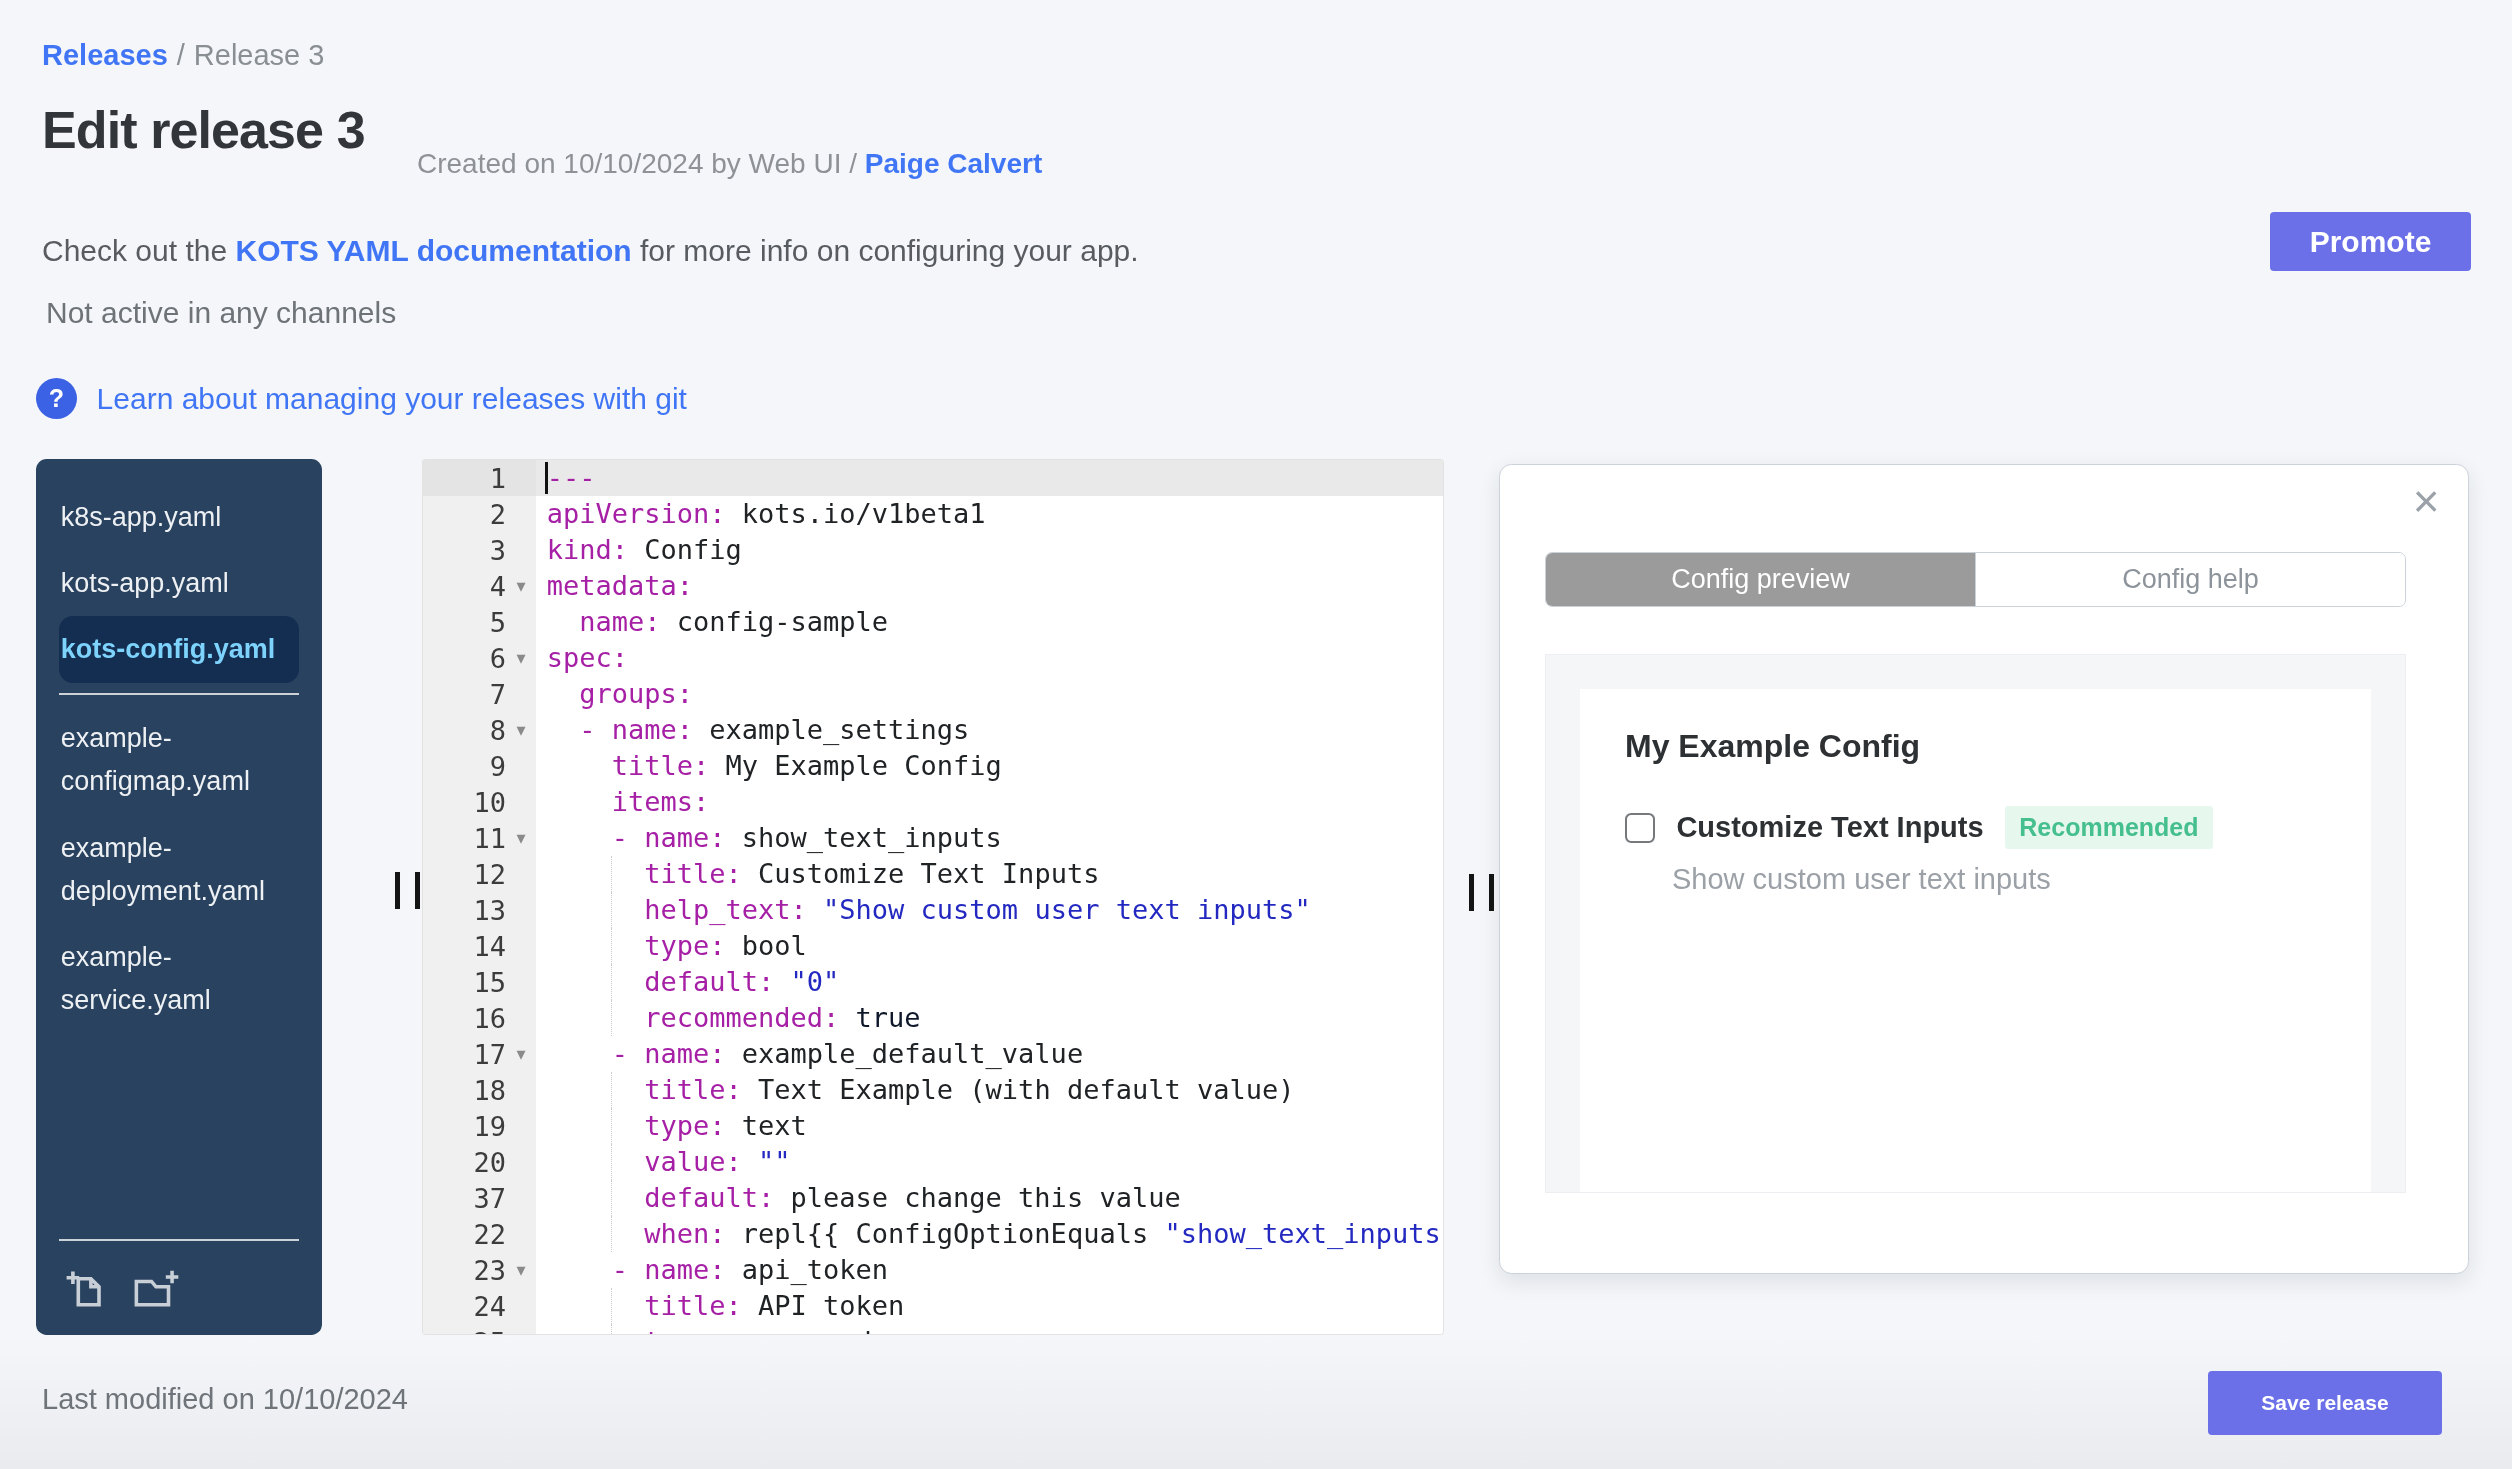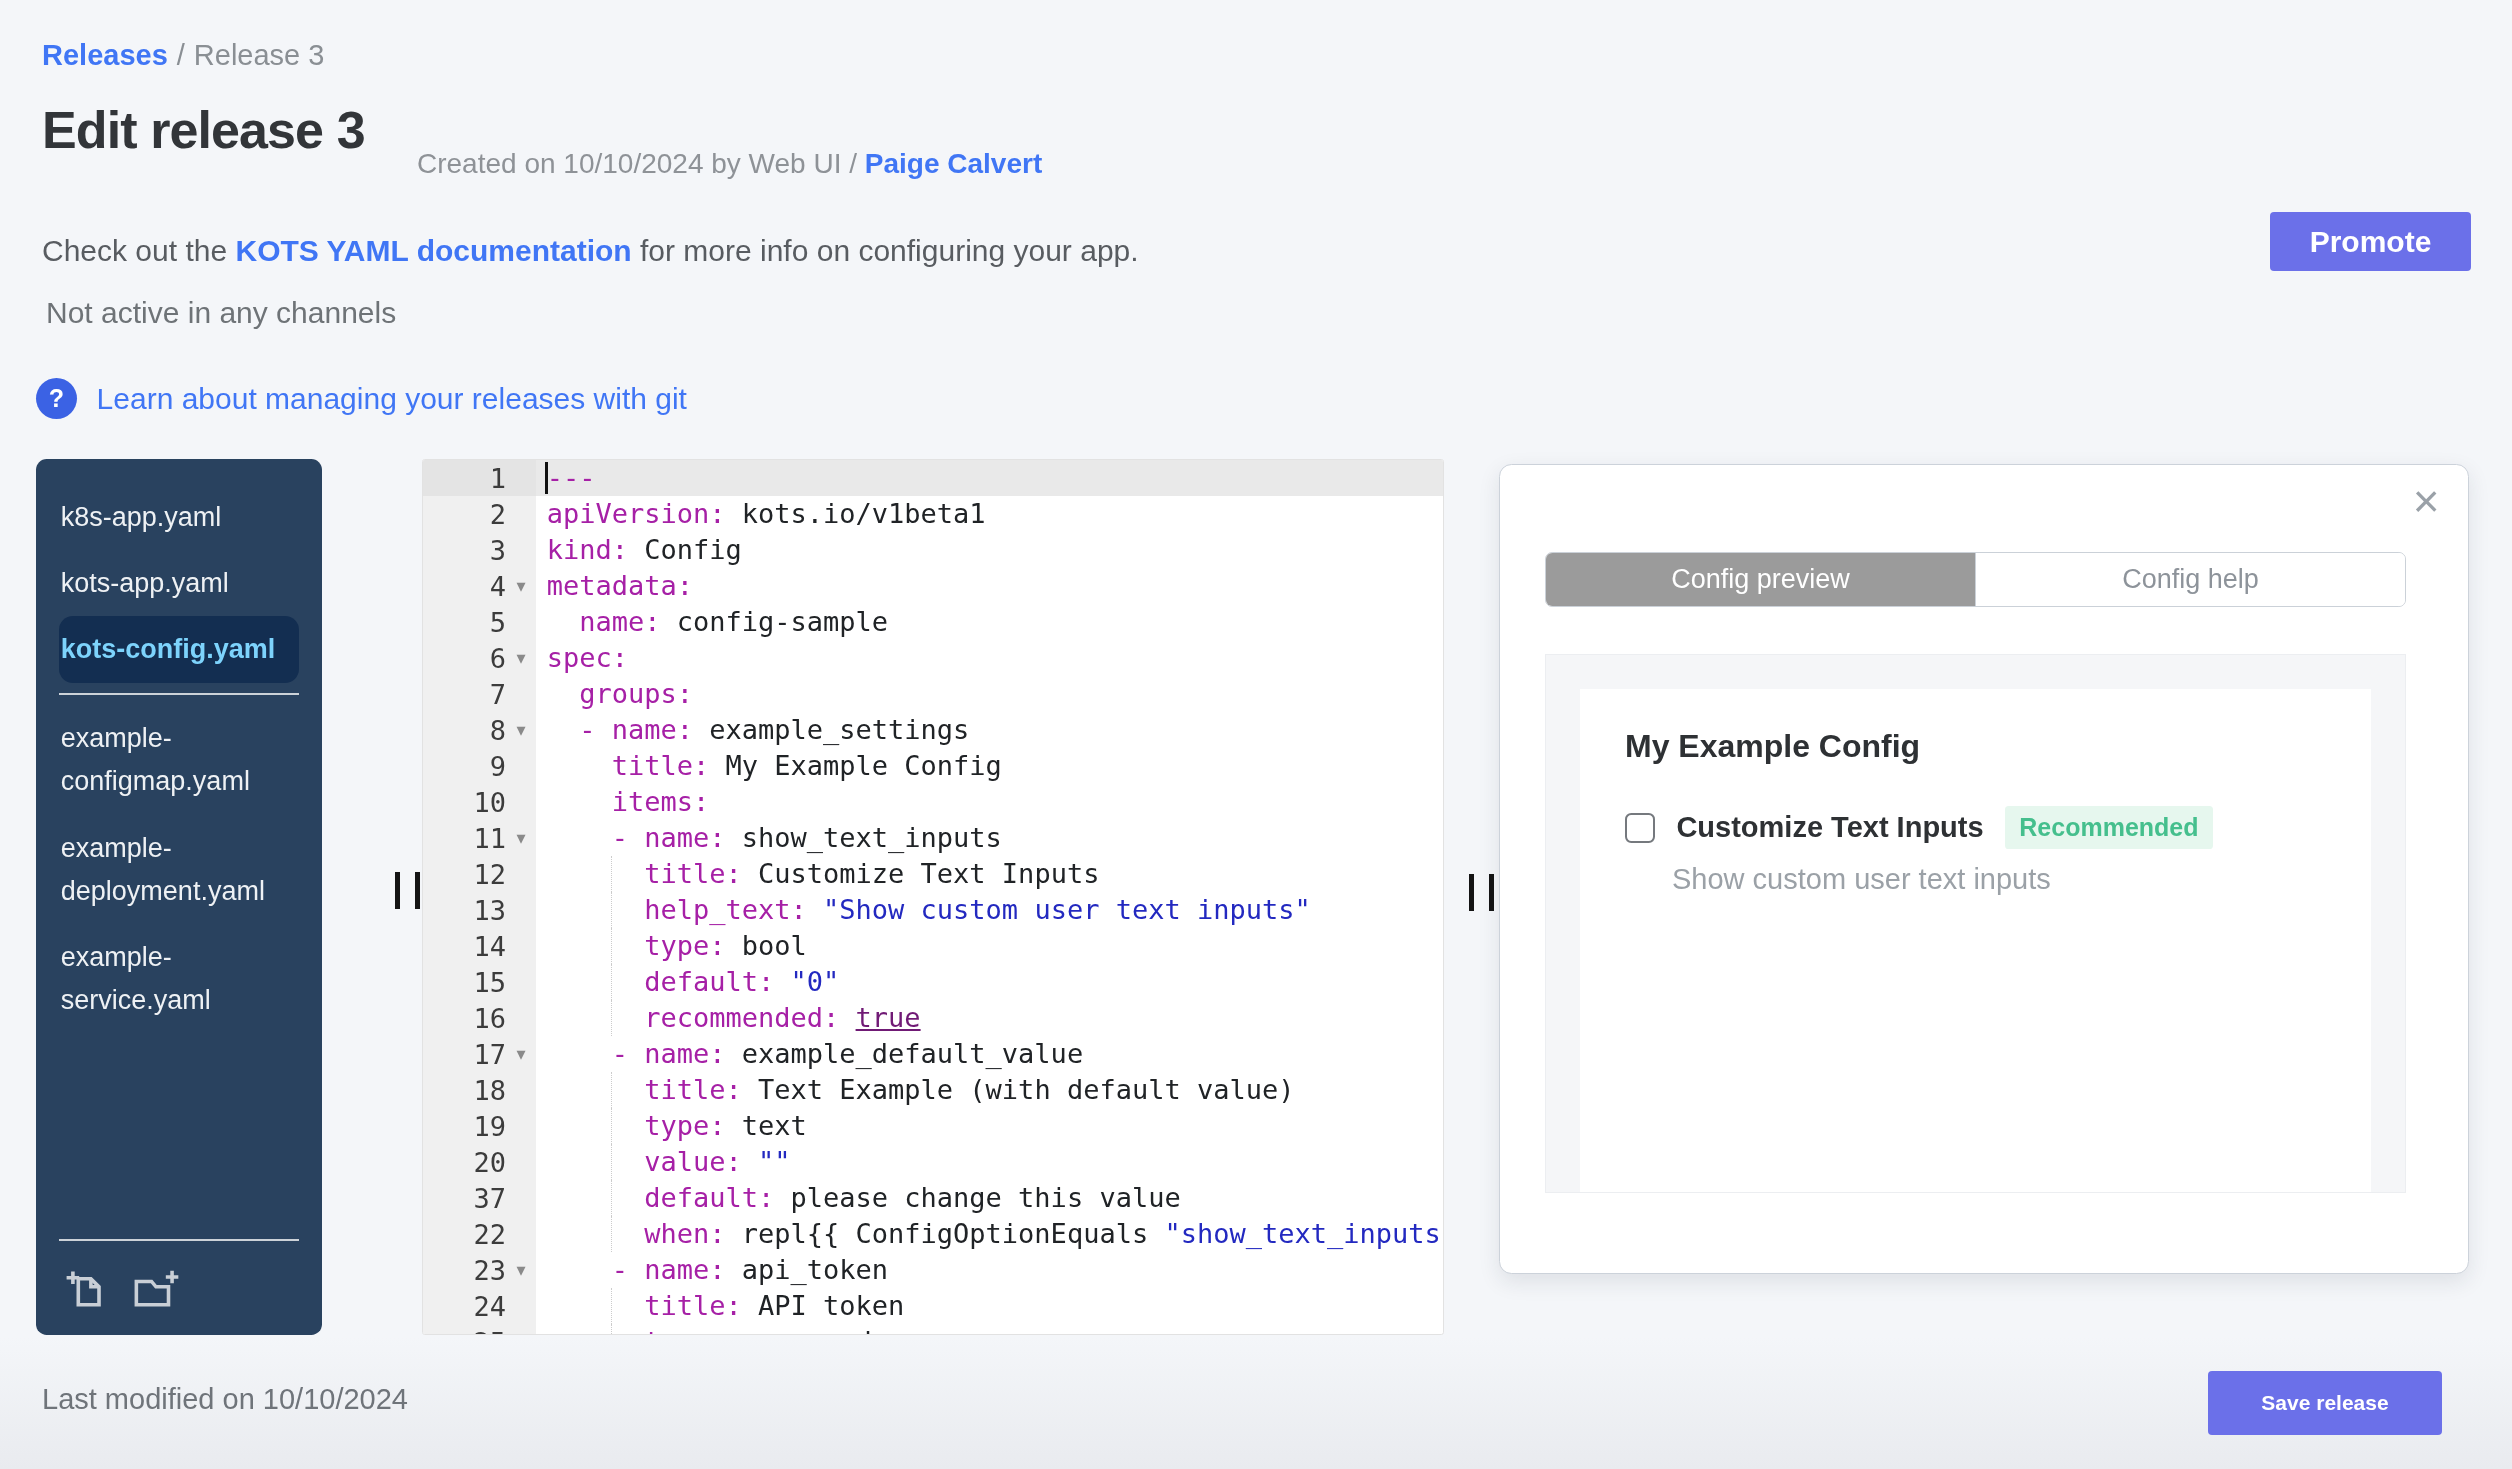--- a/index.html
+++ b/index.html
@@ -62,21 +62,21 @@
   .line.active .gcell{background:#e4e4e4;}
   .lnum{flex:1;text-align:right;}
   .fold{width:30px;text-align:center;font-size:18px;color:#8a8a8a;font-family:"Liberation Sans",sans-serif;}
   .ccell{flex:1;position:relative;white-space:pre;padding-left:10.7px;
     font-family:"DejaVu Sans Mono",monospace;font-size:27px;line-height:36px;overflow:hidden;}
   .iguide{position:absolute;left:75px;top:0;height:100%;border-left:1.8px dotted #cccccc;}
   .cursor{position:absolute;left:9px;top:1.8px;width:2.7px;height:32px;background:#111111;}
   .tok-key{color:#a620a6;}
   .tok-pl{color:#202326;}
   .tok-str{color:#2329c0;}
-  .tok-kw{color:#701a75;text-decoration:underline;}
+  .tok-kw{color:#0f172a;}
 
   
   .panel{left:1499px;top:464px;width:970px;height:810px;background:#ffffff;
     border:1.8px solid #ccd2da;border-radius:12.5px;box-sizing:border-box;
     box-shadow:0 7.1px 21.4px rgba(30,40,60,0.10);}
   .panel-close{position:absolute;top:12.5px;right:28.5px;font-size:46px;font-weight:300;
     color:#9aa1a8;line-height:1;cursor:pointer;font-family:"Liberation Sans",sans-serif;}
   .tabbar{position:absolute;left:45px;right:62px;top:87px;height:53px;display:flex;
     border:1.8px solid #cbd1d8;border-radius:7.1px;overflow:hidden;background:#fff;}
   .ptab{flex:1;display:flex;align-items:center;justify-content:center;font-size:27px;

